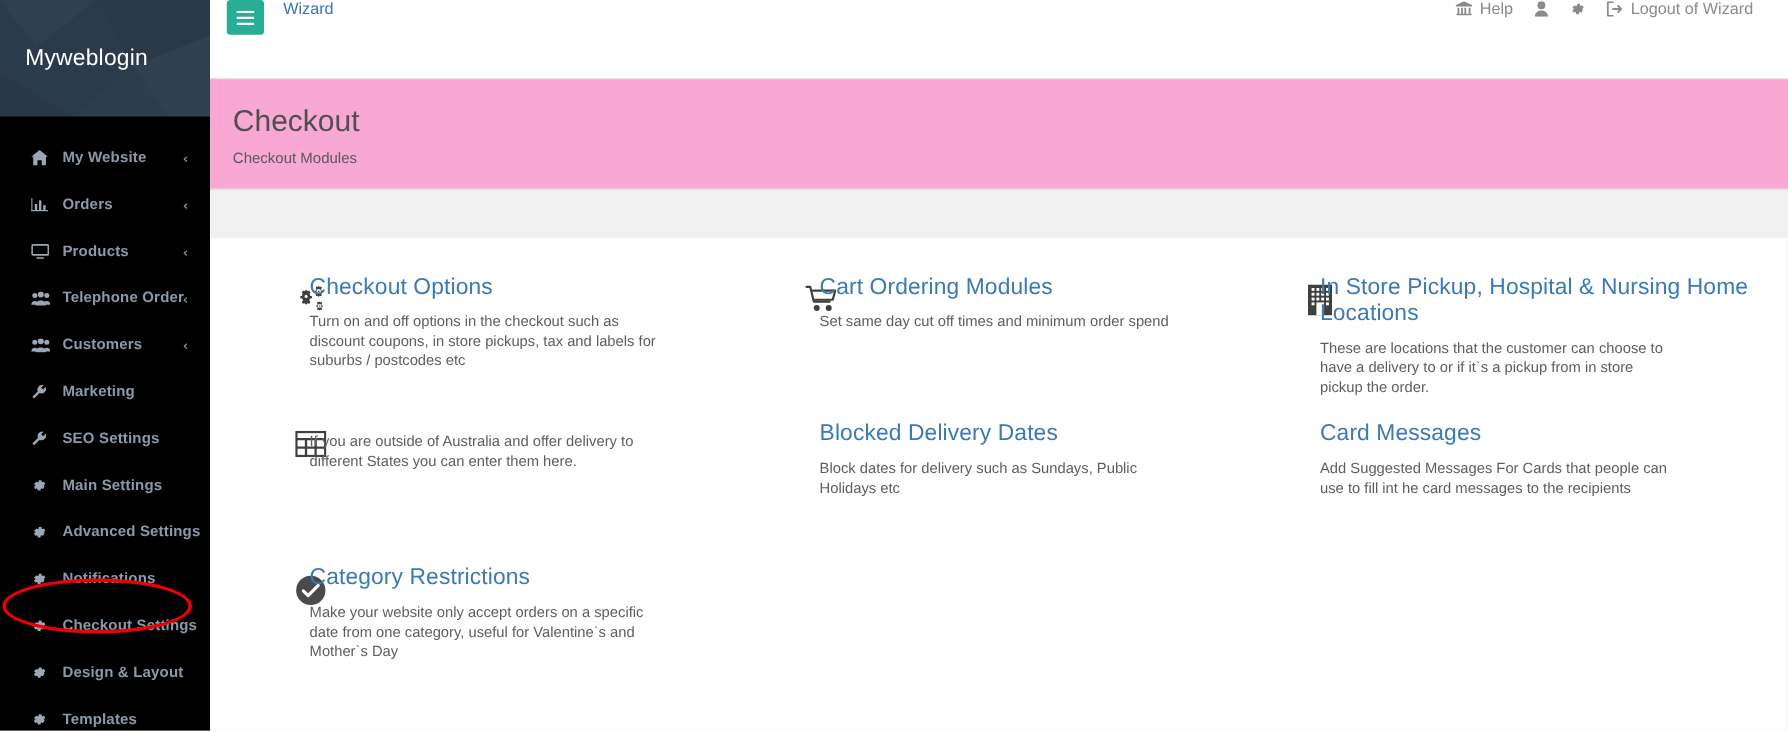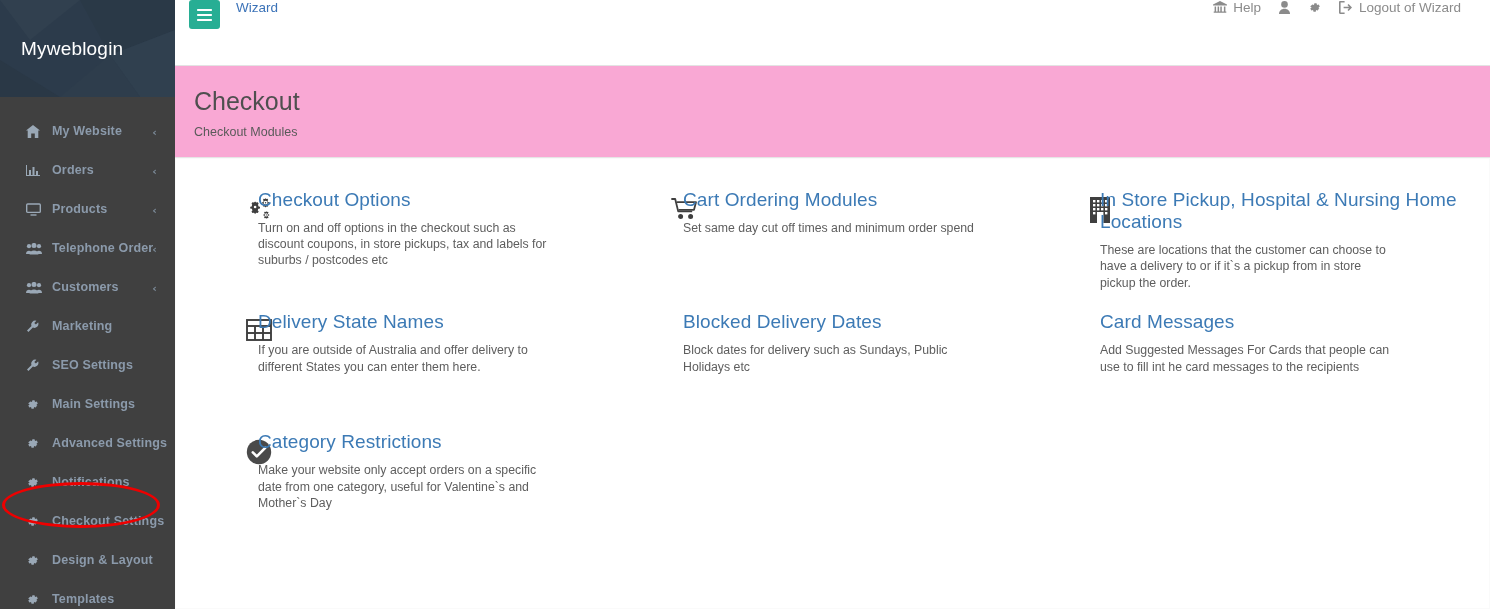--- a/index.html
+++ b/index.html
@@ -8,21 +8,21 @@
     overflow: hidden;
     background: #ffffff;
     font-family: "Liberation Sans", sans-serif;
   }
   #app { position: relative; width: 1490px; height: 609px; display: flex; }
 
   
   .sidebar {
     width: 175px;
     flex: 0 0 175px;
-    background: #404040;
+    background: #000000;
     position: relative;
     overflow: hidden;
   }
   .brand {
     height: 97px;
     position: relative;
     display: flex;
     align-items: center;
     padding-left: 21px;
     background: #2c3b4b;
@@ -149,20 +149,21 @@
   .pagehead .sub {
     margin-top: 9px;
     font-size: 12.5px;
     color: #5a5a5a;
   }
 
   .content-wrap {
     flex: 1 1 auto;
     padding: 0;
     overflow: hidden;
+    margin-top: 40px;
   }
   .panel {
     background: #ffffff;
     min-height: 100%;
     padding: 20px 0 30px 0;
     border: 1px solid #fafafa;
   }
 
   .mod-grid {
     display: grid;
@@ -486,21 +487,20 @@
             <div class="mod-icon">
               <svg width="26" height="22" viewBox="0 0 26 22" fill="none" stroke="#3f3f3f" stroke-width="1.9">
                 <rect x="1" y="1" width="24" height="20"></rect>
                 <line x1="1" y1="7" x2="25" y2="7"></line>
                 <line x1="1" y1="14" x2="25" y2="14"></line>
                 <line x1="9" y1="7" x2="9" y2="21"></line>
                 <line x1="17" y1="7" x2="17" y2="21"></line>
               </svg>
             </div>
             <div class="mod-body">
-              <div class="mod-title">Delivery State Names</div>
               <div class="mod-desc">If you are outside of Australia and offer delivery to different States you can enter them here.</div>
             </div>
           </div>
 
           <div class="mod r2 noicon">
             <div class="mod-icon"></div>
             <div class="mod-body">
               <div class="mod-title">Blocked Delivery Dates</div>
               <div class="mod-desc w2">Block dates for delivery such as Sundays, Public Holidays etc</div>
             </div>

